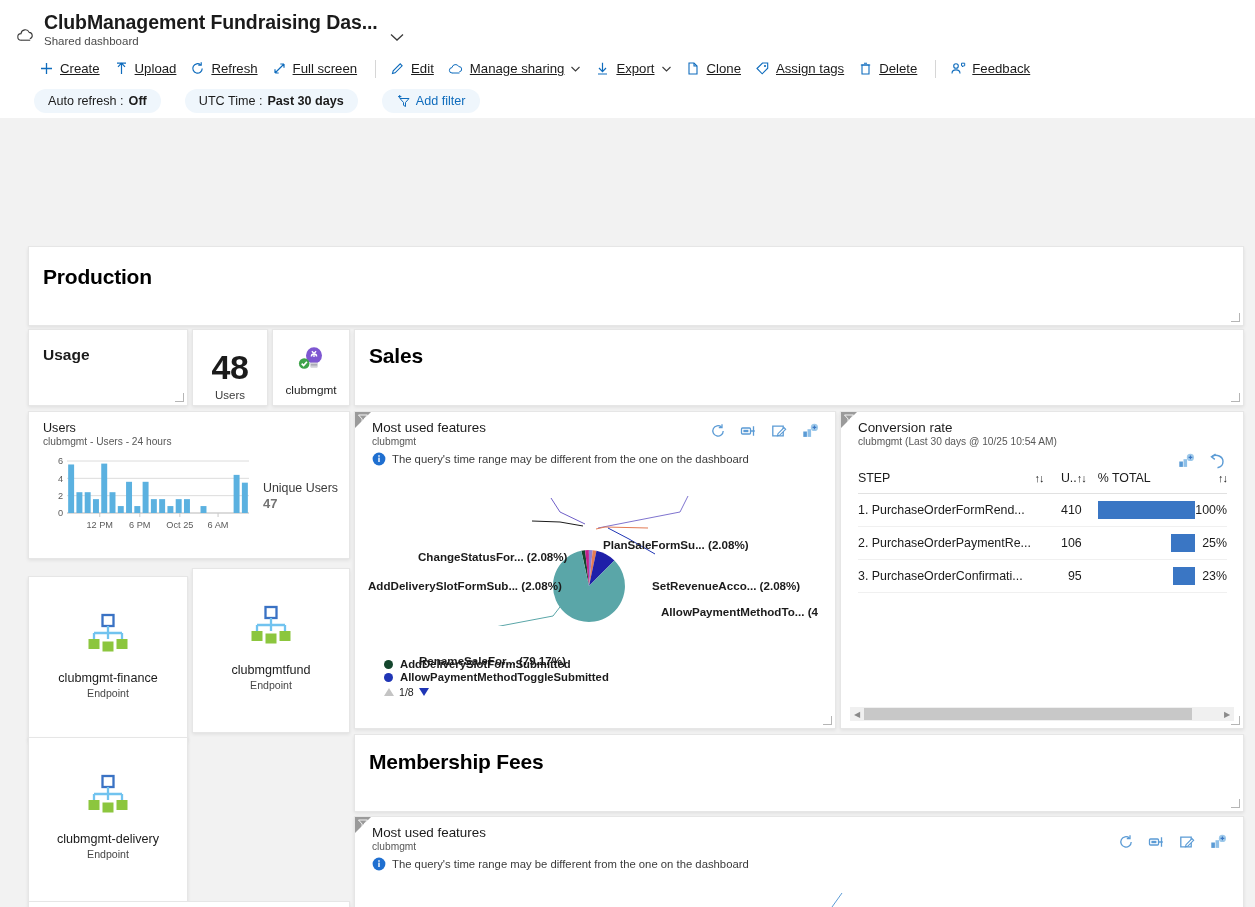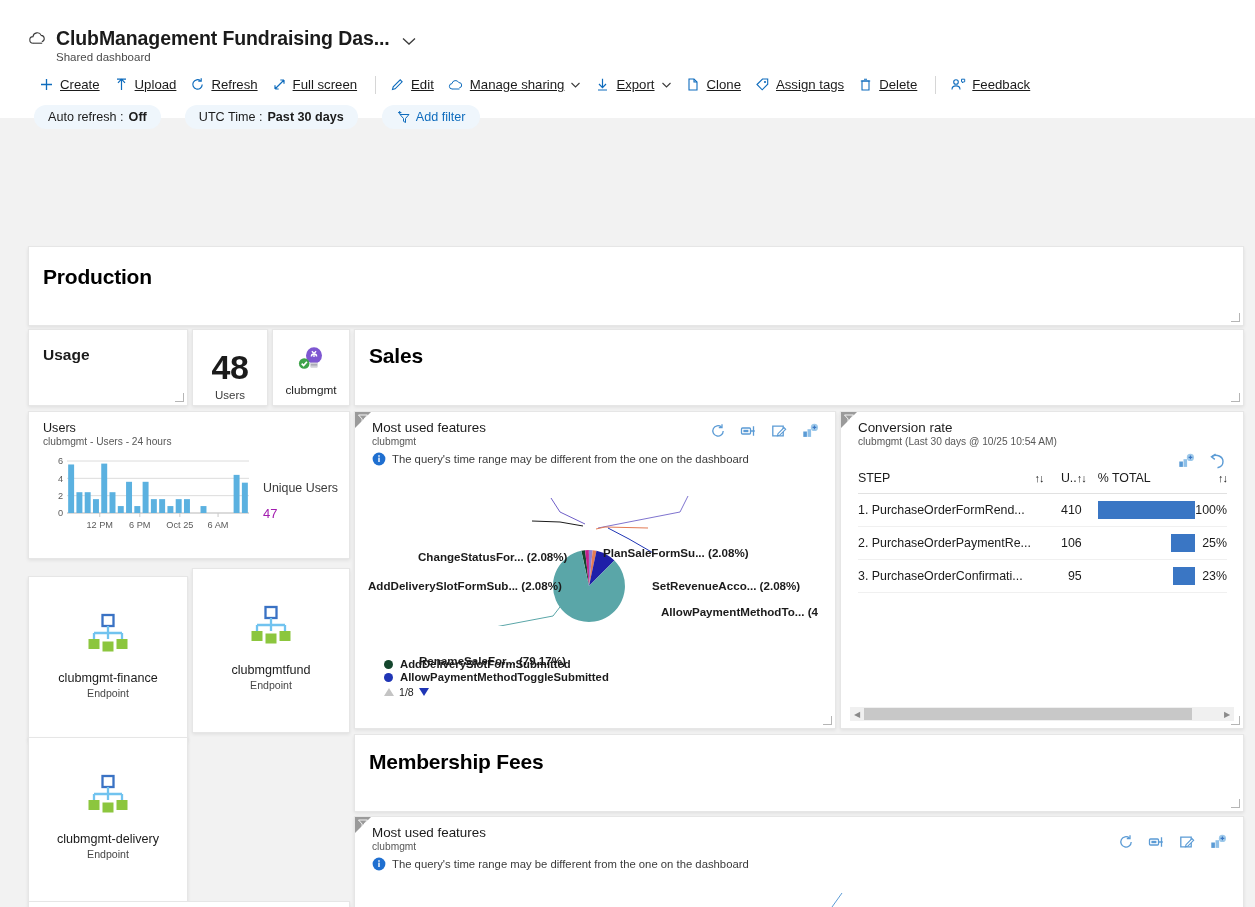--- a/index.html
+++ b/index.html
@@ -8,21 +8,21 @@
     width: 1255px; height: 907px;
     background: #f2f2f2;
     font-family: "Liberation Sans", sans-serif;
     color: #1b1b1b;
     overflow: hidden;
   }
   .page { position: relative; width: 1255px; height: 907px; background: #f2f2f2; }
 
   
   .hdr { background:#ffffff; padding: 10px 0 0 0; height: 118px; }
-  .title-row { display:flex; align-items:flex-start; padding-left: 28px; margin-top: 16px; }
+  .title-row { display:flex; align-items:flex-end; padding-left: 16px; }
   .cloud-ico { margin-top: 4px; margin-right: 8px; }
   .title-txt { font-size: 19.5px; font-weight: 600; letter-spacing: -0.1px; color:#1b1b1b; line-height: 24px;}
   .subtitle { font-size: 11.5px; color:#4a4a4a; margin-top:1px; }
   .chev { margin-left: 10px; margin-top: 7px; }
 
   .cmdbar { display:flex; align-items:center; padding-left: 34px; margin-top: 10px; gap: 0px; font-size: 13.2px; }
   .cmd { display:flex; align-items:center; gap:6px; color:#1b1b1b; padding: 4px 9px 4px 5px; cursor:pointer; white-space:nowrap; }
   .cmd svg { display:block; }
   .cmd .lbl { color:#1b1b1b;text-decoration:underline; }
   .vsep { width:1px; height:18px; background:#d6d6d6; margin:0 9px; }
@@ -55,21 +55,21 @@
   .info-row { display:flex; align-items:center; gap:6px; margin-top:5px; font-size:11.3px; color:#3b3b3b; }
 
   .tile-actions { position:absolute; display:flex; gap:14px; align-items:center; }
   .act { cursor:pointer; }
 
   
   .uc-title { font-size:12.6px; color:#1b1b1b; }
   .uc-sub { font-size:10.2px; color:#575757; margin-top:1px; }
   .axis-lbl { font-size:9.2px; fill:#5b5b5b; font-family:"Liberation Sans", sans-serif; }
   .uu-lbl { font-size: 12.4px; color:#3b3b3b; }
-  .uu-val { font-size: 13px; font-weight:400; color:#a21caf; margin-top:11px; }
+  .uu-val { font-size: 13px; font-weight:700; color:#737373; margin-top:1px; }
 
   
   .ep-name { font-size: 12.6px; text-align:center; color:#1b1b1b; margin-top: 10px;}
   .ep-type { font-size: 10.6px; text-align:center; color:#474747; margin-top:2px;}
 
   
   .ct { width:100%; border-collapse:collapse; }
   .ct th { font-size:12.4px; font-weight:400; color:#1b1b1b; text-align:left; padding: 4px 0 8px 0; border-bottom:1px solid #e1e1e1; white-space:nowrap;}
   .ct td { font-size:12.4px; color:#1b1b1b; padding: 7px 0; border-bottom:1px solid #f0f0f0; white-space:nowrap; }
   .sorticon { color:#1b1b1b; font-size:11px; letter-spacing:-1px; }
@@ -419,21 +419,21 @@
           <g transform="translate(234,120)">
             <path d="M0 0 L-7.7 -35.2 A36 36 0 0 1 -3.9 -35.8 Z" fill="#14462d"></path>
             <path d="M0 0 L-3.9 -35.8 A36 36 0 0 1 -0.1 -36 Z" fill="#c21f8e"></path>
             <path d="M0 0 L-0.1 -36 A36 36 0 0 1 3.7 -35.8 Z" fill="#8f7fd4"></path>
             <path d="M0 0 L3.7 -35.8 A36 36 0 0 1 7.5 -35.2 Z" fill="#e37a54"></path>
             <path d="M0 0 L7.5 -35.2 A36 36 0 0 1 25.4 -25.5 Z" fill="#1f1fa8"></path>
             <path d="M0 0 L25.4 -25.5 A36 36 0 1 1 -7.7 -35.2 Z" fill="#5aa6a8"></path>
           </g>
         </svg>
         <div class="pie-lbl" style="left:63px; top:84px;">ChangeStatusFor... (2.08%)</div>
-        <div class="pie-lbl" style="left:248px; top:80px;">PlanSaleFormSu... (2.08%)</div>
+        <div class="pie-lbl" style="left:248px; top:72px;">PlanSaleFormSu... (2.08%)</div>
         <div class="pie-lbl" style="left:13px; top:113px;">AddDeliverySlotFormSub... (2.08%)</div>
         <div class="pie-lbl" style="left:297px; top:113px;">SetRevenueAcco... (2.08%)</div>
         <div class="pie-lbl" style="left:306px; top:139px;">AllowPaymentMethodTo... (4</div>
         <div class="pie-lbl" style="left:64px; top:188px;">RenameSaleFor... (79.17%)</div>
       </div>
 
       <div style="position:absolute; left:29px; top:245px;">
         <div class="legend-row">
           <span class="dot" style="background:#14462d"></span>
           <span>AddDeliverySlotFormSubmitted</span>

